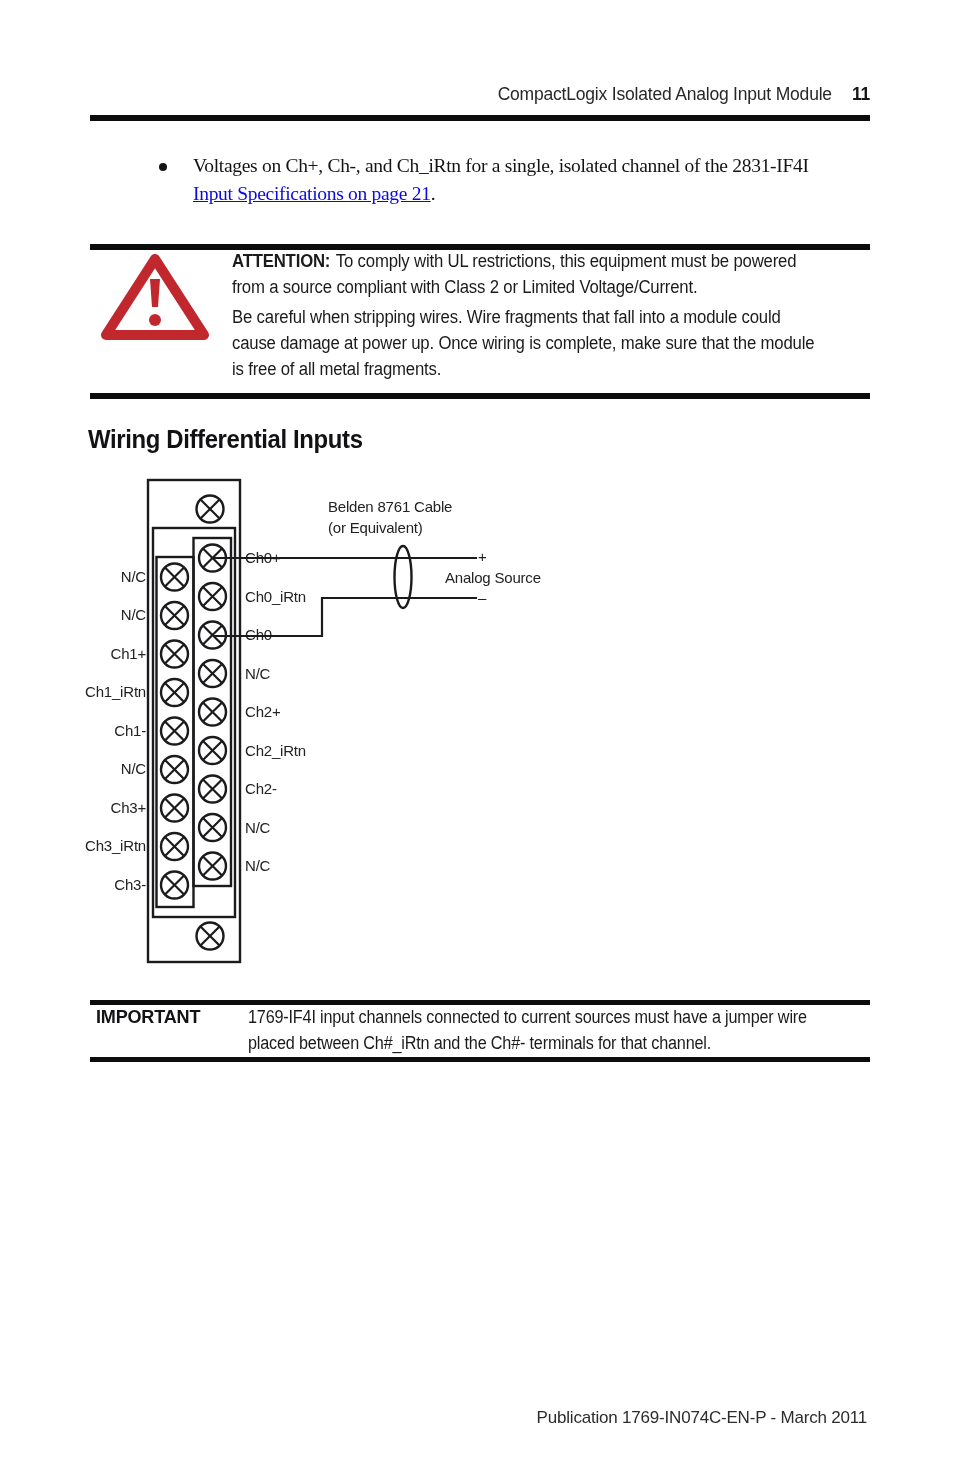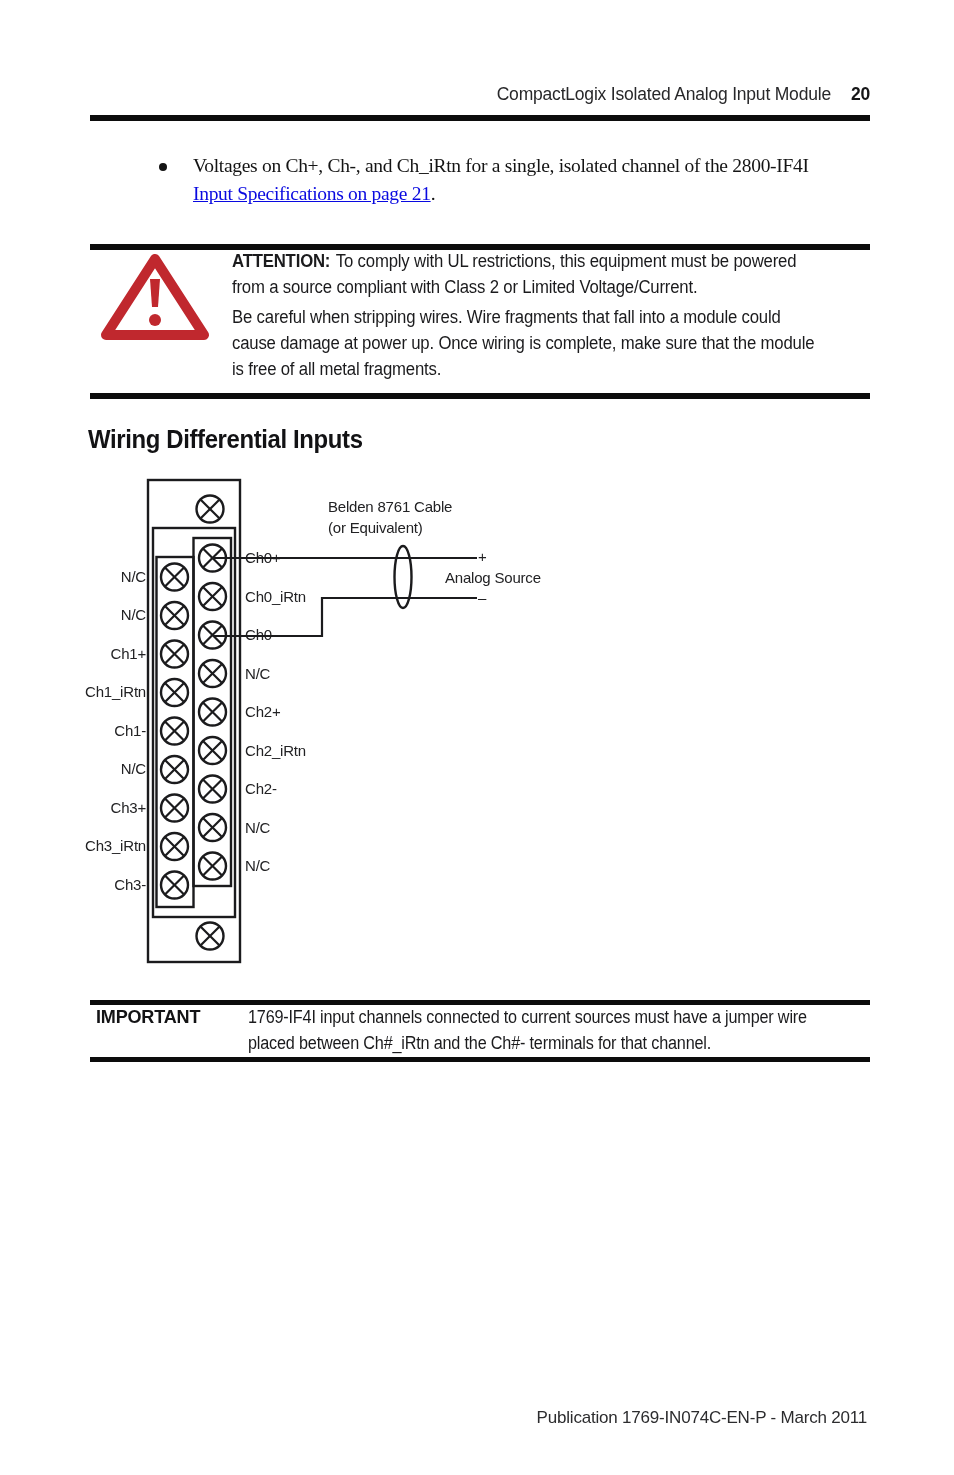--- a/index.html
+++ b/index.html
@@ -56,27 +56,27 @@
   .imp-text .line{display:block;white-space:nowrap;}
 
   
   .footer{position:absolute;top:1408px;right:87px;font-size:17px;letter-spacing:-0.2px;color:#2c2c2e;white-space:nowrap;margin-left:25px;}
 </style>
 </head>
 <body>
 
 <div class="hdr">
   <span>CompactLogix Isolated Analog Input Module</span>
-  <span class="pgnum">20</span>
+  <span class="pgnum">11</span>
 </div>
 <div class="rule hdr-rule"></div>
 
 <div class="bullet-dot"></div>
 <div class="bullet-text">
-  <span class="bline">Voltages on Ch+, Ch-, and Ch_iRtn for a single, isolated channel of the 2800-IF4I</span>
+  <span class="bline">Voltages on Ch+, Ch-, and Ch_iRtn for a single, isolated channel of the 2831-IF4I</span>
   <span class="bline"><a href="#" class="doc-link">Input Specifications on page 21</a><span>.</span></span>
 </div>
 
 <div class="rule att-rule-top"></div>
 
 <svg class="warning-triangle" width="110" height="90" viewBox="0 0 110 90">
   <path class="tri-outline" d="M55 7 L104 83 L6 83 Z"></path>
   <path class="tri-mark" d="M50 27 h10 l-2 28 h-6 Z"></path>
   <circle class="tri-mark" cx="55" cy="68" r="6"></circle>
 </svg>

